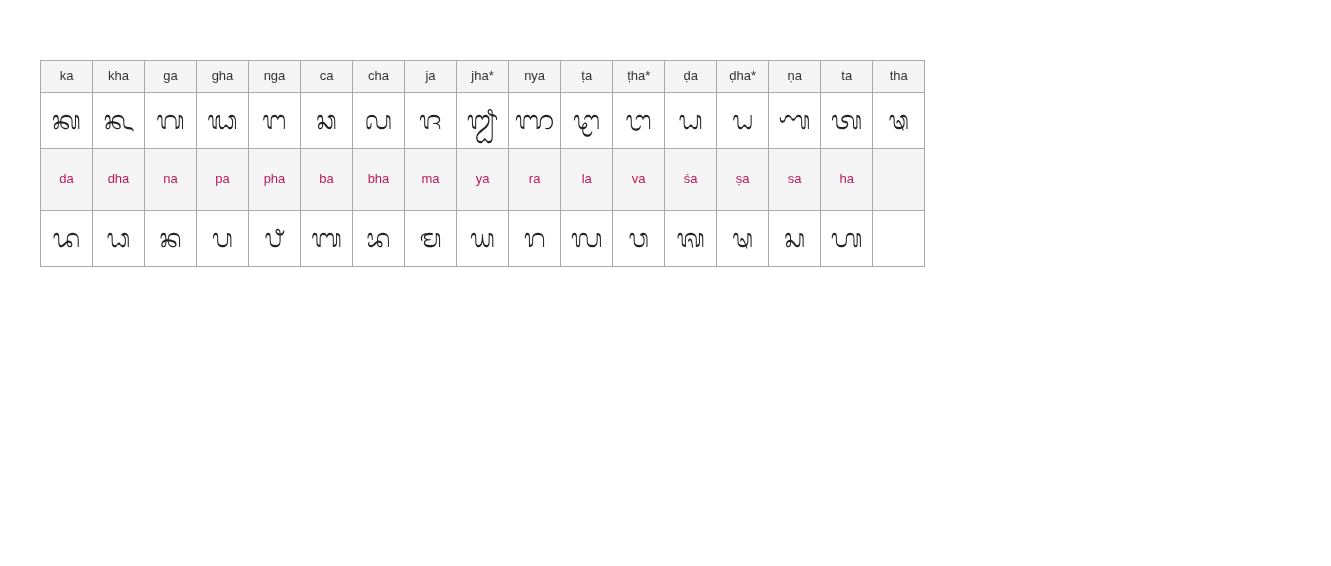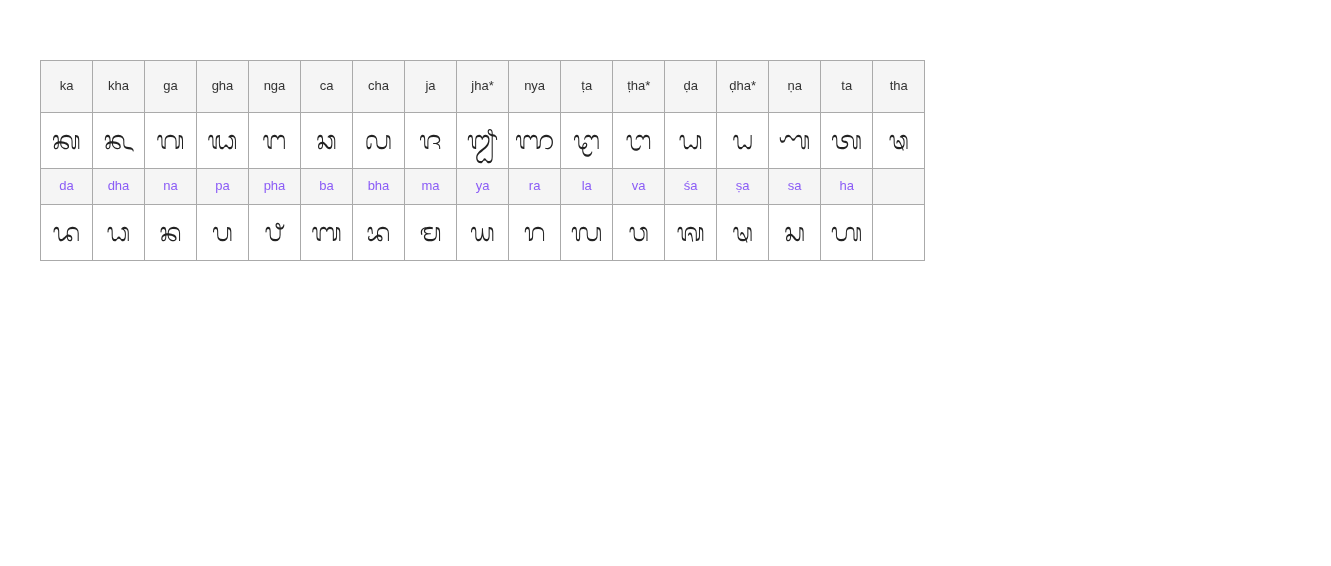--- a/index.html
+++ b/index.html
@@ -30,35 +30,35 @@
       border: 1px solid #aaa;
       text-align: center;
       padding: 6px 8px;
       min-width: 52px;
       vertical-align: middle;
     }
     .header-row td {
       background: #f5f5f5;
       font-size: 13px;
       color: #333;
-      padding: 15px 6px;
+      padding: 5px 6px;
       margin-left: 23px;
     }
     .script-row td {
       background: #fff;
       font-size: 26px;
       padding: 8px 6px;
       line-height: 1.2;
       height: 56px;
     }
     .header-row2 td {
       background: #f5f5f5;
       font-size: 13px;
-      color: #8b5cf6;
-      padding: 7px 6px;
+      color: #be185d;
+      padding: 20px 6px;
     }
     .script-row2 td {
       background: #fff;
       font-size: 26px;
       padding: 8px 6px;
       line-height: 1.2;
       height: 56px;
     }
   </style>
 </head>

